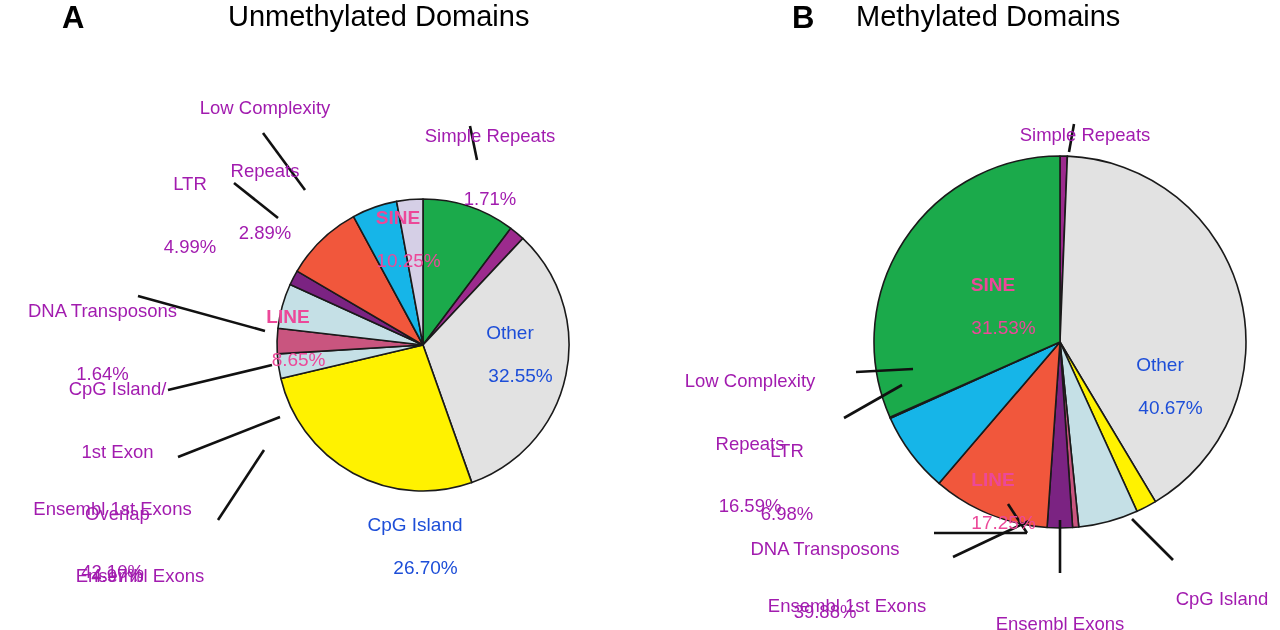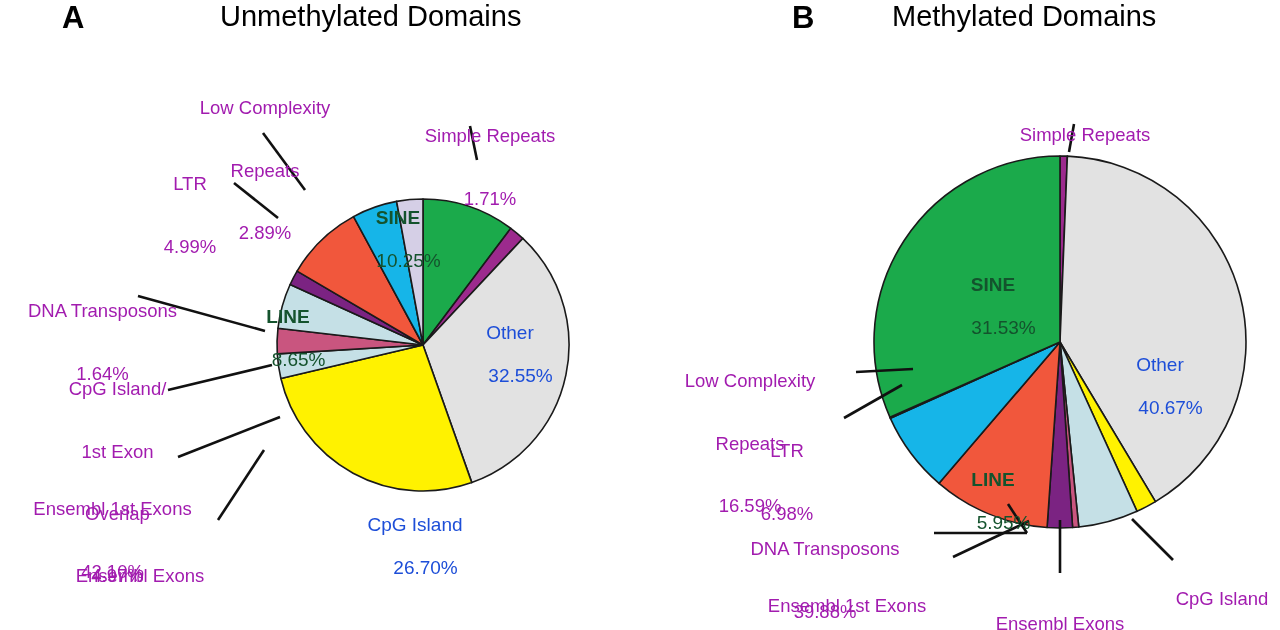--- a/index.html
+++ b/index.html
@@ -27,30 +27,30 @@
     white-space:pre;color:#a21caf;
   }
   .lbl.c{text-align:center;}
 
   .inlbl{
     position:absolute;font-size:19px;line-height:1.15;
     text-align:center;white-space:pre;
   }
   .inlbl .nm{display:block;}
   .inlbl.bold .nm{font-weight:bold;}
-  .inlbl.white{color:#14532d;text-align:center;}
+  .inlbl.white{color:#ec4899;text-align:center;}
   .inlbl.black{color:#1d4ed8;}
 </style>
 </head>
 <body>
 
 <div class="panel" id="panel-a">
 
   <div class="panel-letter" style="left:62px;top:2px;">A</div>
-  <div class="panel-title" style="left:220px;top:2px;">Unmethylated Domains</div>
+  <div class="panel-title" style="left:228px;top:2px;">Unmethylated Domains</div>
 
   <svg width="640" height="630" viewBox="0 0 640 630">
     <g id="pie-a-slices">
         <path d="M 423 345 L 423.00 199.00 A 146 146 0 0 1 510.77 228.33 Z" fill="#1BAA4B" stroke="#1a1a1a" stroke-width="1.6" stroke-linejoin="round"></path>
         <path d="M 423 345 L 510.77 228.33 A 146 146 0 0 1 522.80 238.43 Z" fill="#9C2A8D" stroke="#1a1a1a" stroke-width="1.6" stroke-linejoin="round"></path>
         <path d="M 423 345 L 522.80 238.43 A 146 146 0 0 1 471.79 482.61 Z" fill="#E2E2E2" stroke="#1a1a1a" stroke-width="1.6" stroke-linejoin="round"></path>
         <path d="M 423 345 L 471.79 482.61 A 146 146 0 0 1 280.89 378.49 Z" fill="#FFF200" stroke="#1a1a1a" stroke-width="1.6" stroke-linejoin="round"></path>
         <path d="M 423 345 L 280.89 378.49 A 146 146 0 0 1 277.27 353.88 Z" fill="#C5E0E6" stroke="#1a1a1a" stroke-width="1.6" stroke-linejoin="round"></path>
         <path d="M 423 345 L 277.27 353.88 A 146 146 0 0 1 277.96 328.29 Z" fill="#C9557F" stroke="#1a1a1a" stroke-width="1.6" stroke-linejoin="round"></path>
         <path d="M 423 345 L 277.96 328.29 A 146 146 0 0 1 290.13 284.48 Z" fill="#C5E0E6" stroke="#1a1a1a" stroke-width="1.6" stroke-linejoin="round"></path>
@@ -132,21 +132,21 @@
 
   <div class="inlbl bold white" style="left:233px;top:262px;width:110px;">
     <span class="nm">LINE</span>
     <span style="font-weight:normal;">8.65%</span>
   </div>
 </div>
 
 <div class="panel" id="panel-b">
 
   <div class="panel-letter" style="left:152px;top:2px;">B</div>
-  <div class="panel-title" style="left:216px;top:2px;margin-left:36px;">Methylated Domains</div>
+  <div class="panel-title" style="left:216px;top:2px;">Methylated Domains</div>
 
   <svg width="640" height="630" viewBox="0 0 640 630">
     <g id="pie-b-slices">
         <path d="M 420 342 L 420.00 156.00 A 186 186 0 0 1 427.38 156.15 Z" fill="#9C2A8D" stroke="#1a1a1a" stroke-width="1.6" stroke-linejoin="round"></path>
         <path d="M 420 342 L 427.38 156.15 A 186 186 0 0 1 515.48 501.62 Z" fill="#E2E2E2" stroke="#1a1a1a" stroke-width="1.6" stroke-linejoin="round"></path>
         <path d="M 420 342 L 515.48 501.62 A 186 186 0 0 1 497.02 511.31 Z" fill="#FFF200" stroke="#1a1a1a" stroke-width="1.6" stroke-linejoin="round"></path>
         <path d="M 420 342 L 497.02 511.31 A 186 186 0 0 1 438.78 527.05 Z" fill="#C5E0E6" stroke="#1a1a1a" stroke-width="1.6" stroke-linejoin="round"></path>
         <path d="M 420 342 L 438.78 527.05 A 186 186 0 0 1 432.59 527.57 Z" fill="#C9557F" stroke="#1a1a1a" stroke-width="1.6" stroke-linejoin="round"></path>
         <path d="M 420 342 L 432.59 527.57 A 186 186 0 0 1 407.06 527.55 Z" fill="#7B2382" stroke="#1a1a1a" stroke-width="1.6" stroke-linejoin="round"></path>
         <path d="M 420 342 L 407.06 527.55 A 186 186 0 0 1 299.05 483.30 Z" fill="#F1573C" stroke="#1a1a1a" stroke-width="1.6" stroke-linejoin="round"></path>
@@ -213,15 +213,15 @@
     <span style="font-weight:normal;">31.53%</span>
   </div>
 
   <div class="inlbl black" style="left:450px;top:310px;width:140px;">
     <span class="nm">Other</span>
     <span>40.67%</span>
   </div>
 
   <div class="inlbl bold white" style="left:290px;top:425px;width:126px;">
     <span class="nm">LINE</span>
-    <span style="font-weight:normal;">5.95%</span>
+    <span style="font-weight:normal;">17.25%</span>
   </div>
 </div>
 
 </body></html>

